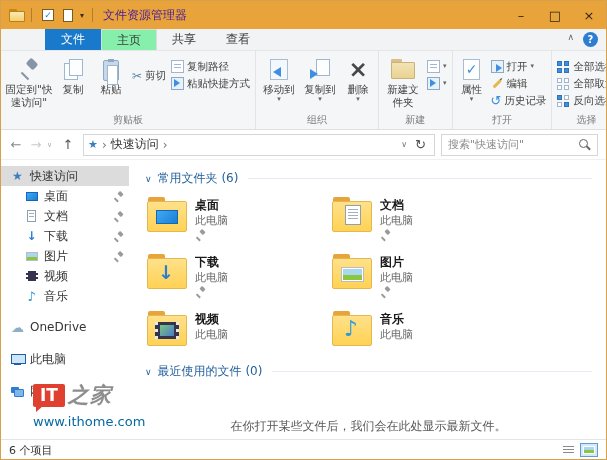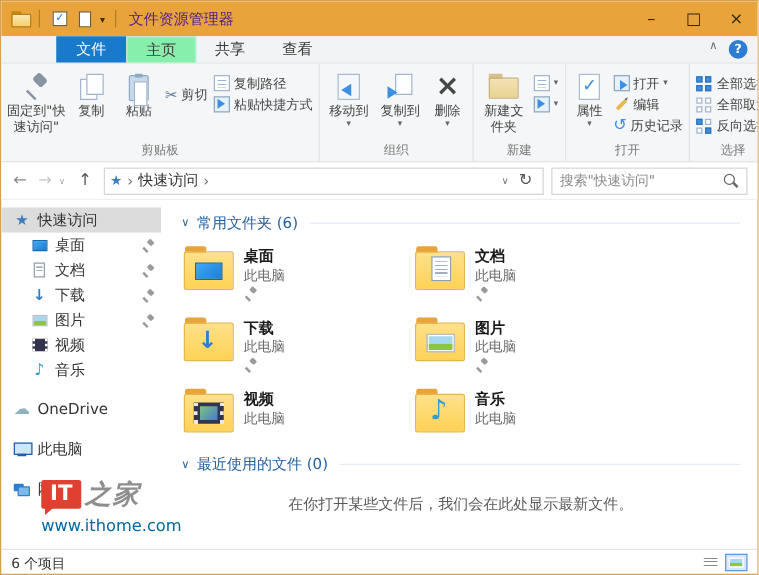--- a/index.html
+++ b/index.html
@@ -139,21 +139,21 @@
   .ov-doc i { display:block; width:100%; height:100%; background:repeating-linear-gradient(#9FB0C0 0 1px, transparent 1px 3px); }
   .ov-down { left:11px; top:7px; color:#2D7DD2; font-weight:bold; font-size:19px; line-height:22px; }
   .ov-pic { width:23px; height:15px; border:1px solid #B9BDC1; background:linear-gradient(180deg,#A8D8F0 55%,#8CC63F 55%); box-shadow:0 0 0 1px #fff inset; }
   .ov-video { left:8px; top:11px; width:24px; height:17px; background:#34344E; border-left:3px dotted #E8E8E8; border-right:3px dotted #E8E8E8; }
   .ov-video i { display:block; margin:3px 2px; height:11px; background:linear-gradient(135deg,#7BC47F,#4A7AC9); }
   .ov-music { left:12px; top:6px; color:#2D9BD8; font-size:22px; line-height:24px; }
   .tile-meta { display:flex; flex-direction:column; padding-top:1px; }
   .tile-name { font-size:12px; color:#1A1A1A; font-weight:600; line-height:1.3; }
   .tile-loc { font-size:11px; color:#6B6B6B; line-height:1.35; }
   .tile-pin { margin-top:2px; margin-left:1px; }
-  .empty-msg { text-align:center; font-size:12px; color:#595959; margin-top:15px; }
+  .empty-msg { text-align:center; font-size:12px; color:#595959; margin-top:38px; }
 
   
   .statusbar { height:21px; border-top:1px solid #E4E4E4; display:flex; align-items:center; padding:0 8px; font-size:11px; color:#333; }
   .view-toggles { margin-left:auto; display:flex; gap:4px; align-items:center; }
   .vt-list { width:15px; height:13px; padding:2px; }
   .vt-list i { display:block; width:100%; height:100%; background:repeating-linear-gradient(#8A8A8A 0 1px, transparent 1px 3px); }
   .vt-thumb { width:18px; height:14px; border:1px solid #5E9CD8; background:#D6E9FB; padding:2px; }
   .vt-thumb i { display:block; width:100%; height:100%; background:linear-gradient(180deg,#A8D8F0 55%,#8CC63F 55%); border:1px solid #fff; }
 
   

